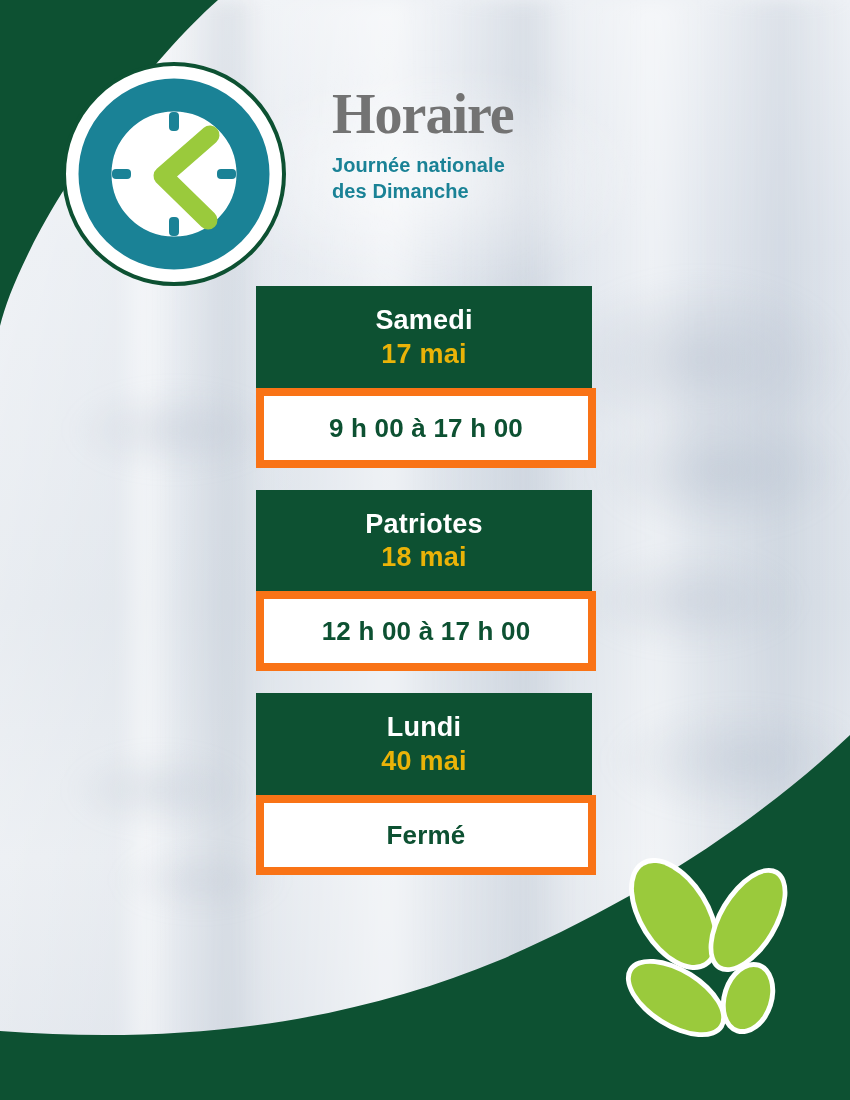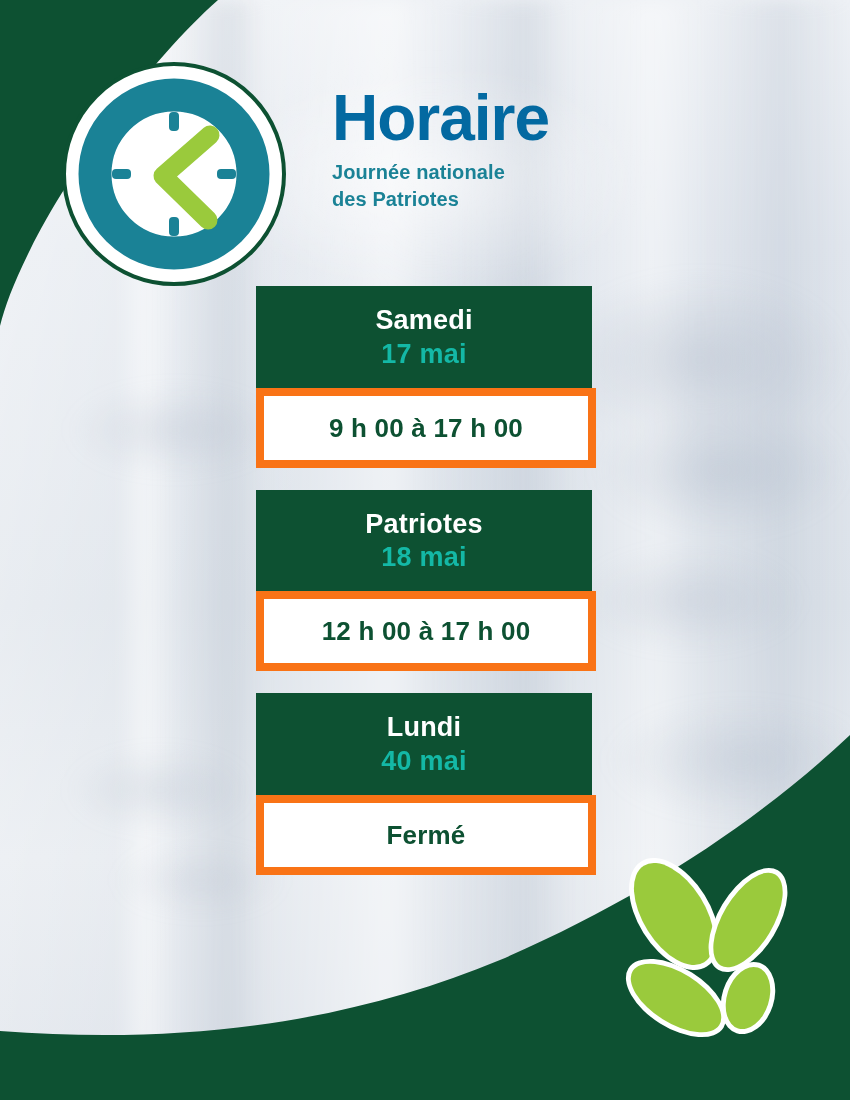--- a/index.html
+++ b/index.html
@@ -61,25 +61,25 @@
     z-index:6;
   }
 
   
   .head{
     position:absolute;
     left:332px; top:88px;
     z-index:5;
   }
   .title{
-    font-family:Liberation Sans, sans-serif;
-    font-weight:700;
-    font-size:64px;
+    font-family:Liberation Serif, serif;
+    font-weight:700;
+    font-size:56px;
     line-height:.96;
-    color:#0369a1;
+    color:#737373;
     letter-spacing:-1px;
   }
   .subtitle{
     margin-top:10px;
     font-family:"Liberation Sans", sans-serif;
     font-weight:700;
     font-size:20px;
     line-height:1.33;
     color:#1a8296;
     letter-spacing:.1px;
@@ -101,21 +101,21 @@
     text-align:center;
   }
   .card-day{
     color:#ffffff;
     font-weight:700;
     font-size:27px;
     line-height:1.25;
     letter-spacing:.2px;
   }
   .card-date{
-    color:#14b8a6;
+    color:#eab308;
     font-weight:700;
     font-size:27px;
     line-height:1.25;
     letter-spacing:.2px;
   }
   .card-body{
     background:#ffffff;
     border:8px solid #f97316;
     width:340px;
     padding:17px 0 16px;
@@ -156,21 +156,21 @@
     <rect x="107" y="155" width="10" height="19" rx="4" fill="#1A8296"></rect>
     <rect x="50" y="107" width="19" height="10" rx="4" fill="#1A8296"></rect>
     <rect x="155" y="107" width="19" height="10" rx="4" fill="#1A8296"></rect>
     <path d="M148,73 L101,114 L146,158" fill="none" stroke="#9ACA3C" stroke-width="19" stroke-linecap="round" stroke-linejoin="round"></path>
   </svg>
 
   <div class="head">
     <div class="title">Horaire</div>
     <div class="subtitle">
       <div>Journée nationale</div>
-      <div>des Patriotes</div>
+      <div>des Dimanche</div>
     </div>
   </div>
 
   <div class="cards">
 
     <div class="card">
       <div class="card-head">
         <div class="card-day">Samedi</div>
         <div class="card-date">17 mai</div>
       </div>

